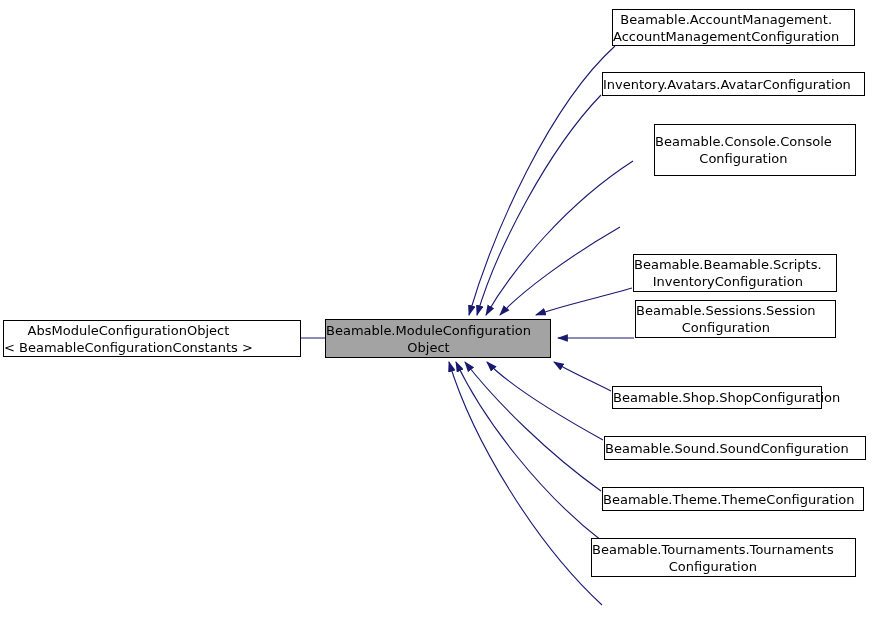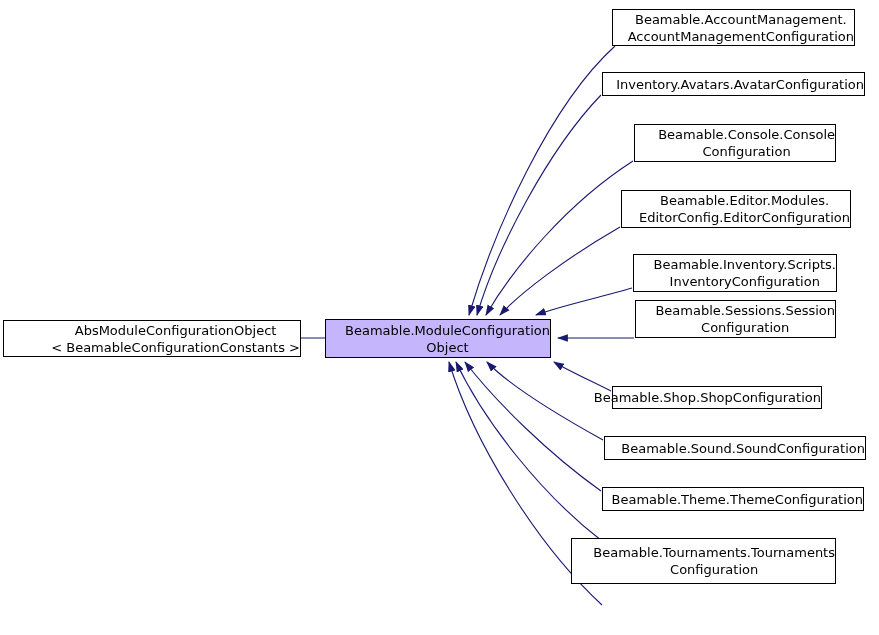--- a/index.html
+++ b/index.html
@@ -27,30 +27,30 @@
     stroke: #191970;
     stroke-width: 1.1;
   }
   .node {
     position: absolute;
     box-sizing: border-box;
     background: #ffffff;
     border: 1px solid #000000;
     display: flex;
     align-items: center;
-    justify-content: flex-end;
+    justify-content: flex-start;
     text-align: center;
     font-size: 13px;
     line-height: 17px;
     color: #000000;
     white-space: pre-line;
     cursor: pointer;
   }
   .node.current {
-    background: #c4b5fd;
+    background: #a3a3a3;
     border-width: 1.5px;
     cursor: default;
   }
 </style>
 </head>
 <body>
 
 <div class="canvas">
 
   <svg class="edges" width="879" height="635" viewBox="0 0 879 635">
@@ -85,51 +85,47 @@
 
   <div class="node derived" style="left:612px;top:9px;width:243px;height:37px">
     <span class="node-label">Beamable.AccountManagement.
 AccountManagementConfiguration</span>
   </div>
 
   <div class="node derived" style="left:602px;top:72px;width:263px;height:24px">
     <span class="node-label">Inventory.Avatars.AvatarConfiguration</span>
   </div>
 
-  <div class="node derived" style="left:634px;top:124px;width:202px;height:38px">
+  <div class="node derived" style="left:654px;top:124px;width:202px;height:52px">
     <span class="node-label">Beamable.Console.Console
 Configuration</span>
   </div>
 
-  <div class="node derived" style="left:621px;top:190px;width:230px;height:38px">
-    <span class="node-label">Beamable.Editor.Modules.
-EditorConfig.EditorConfiguration</span>
-  </div>
 
   <div class="node derived" style="left:633px;top:254px;width:204px;height:38px">
-    <span class="node-label">Beamable.Inventory.Scripts.
+    <span class="node-label">Beamable.Beamable.Scripts.
 InventoryConfiguration</span>
   </div>
 
   <div class="node derived" style="left:635px;top:300px;width:201px;height:38px">
     <span class="node-label">Beamable.Sessions.Session
 Configuration</span>
   </div>
 
   <div class="node derived" style="left:612px;top:386px;width:210px;height:23px">
     <span class="node-label">Beamable.Shop.ShopConfiguration</span>
   </div>
 
   <div class="node derived" style="left:604px;top:436px;width:262px;height:24px">
     <span class="node-label">Beamable.Sound.SoundConfiguration</span>
   </div>
 
   <div class="node derived" style="left:602px;top:487px;width:262px;height:24px">
     <span class="node-label">Beamable.Theme.ThemeConfiguration</span>
   </div>
 
-  <div class="node derived" style="left:571px;top:538px;width:265px;height:46px">
+  <div class="node derived" style="left:591px;top:538px;width:265px;height:39px">
     <span class="node-label">Beamable.Tournaments.Tournaments
 Configuration</span>
   </div>
 
 
 </div>
 
 </body></html>

